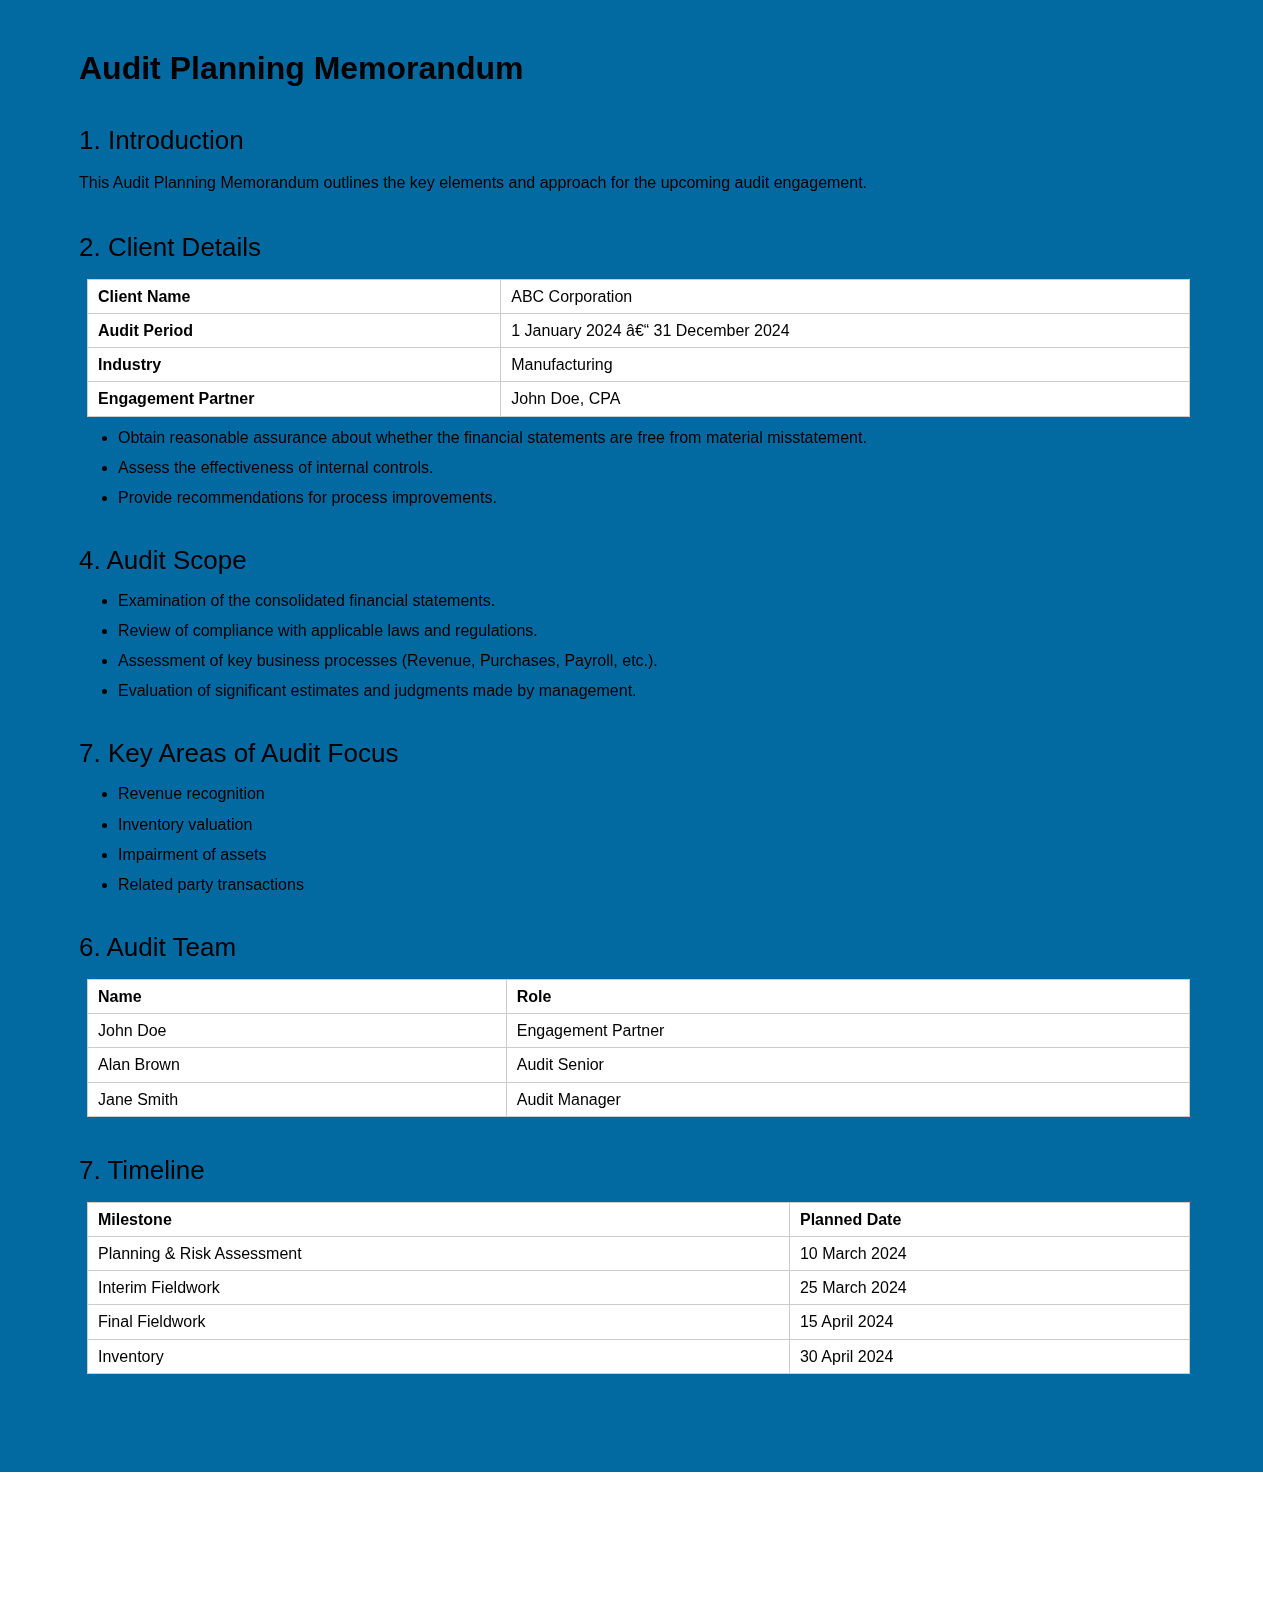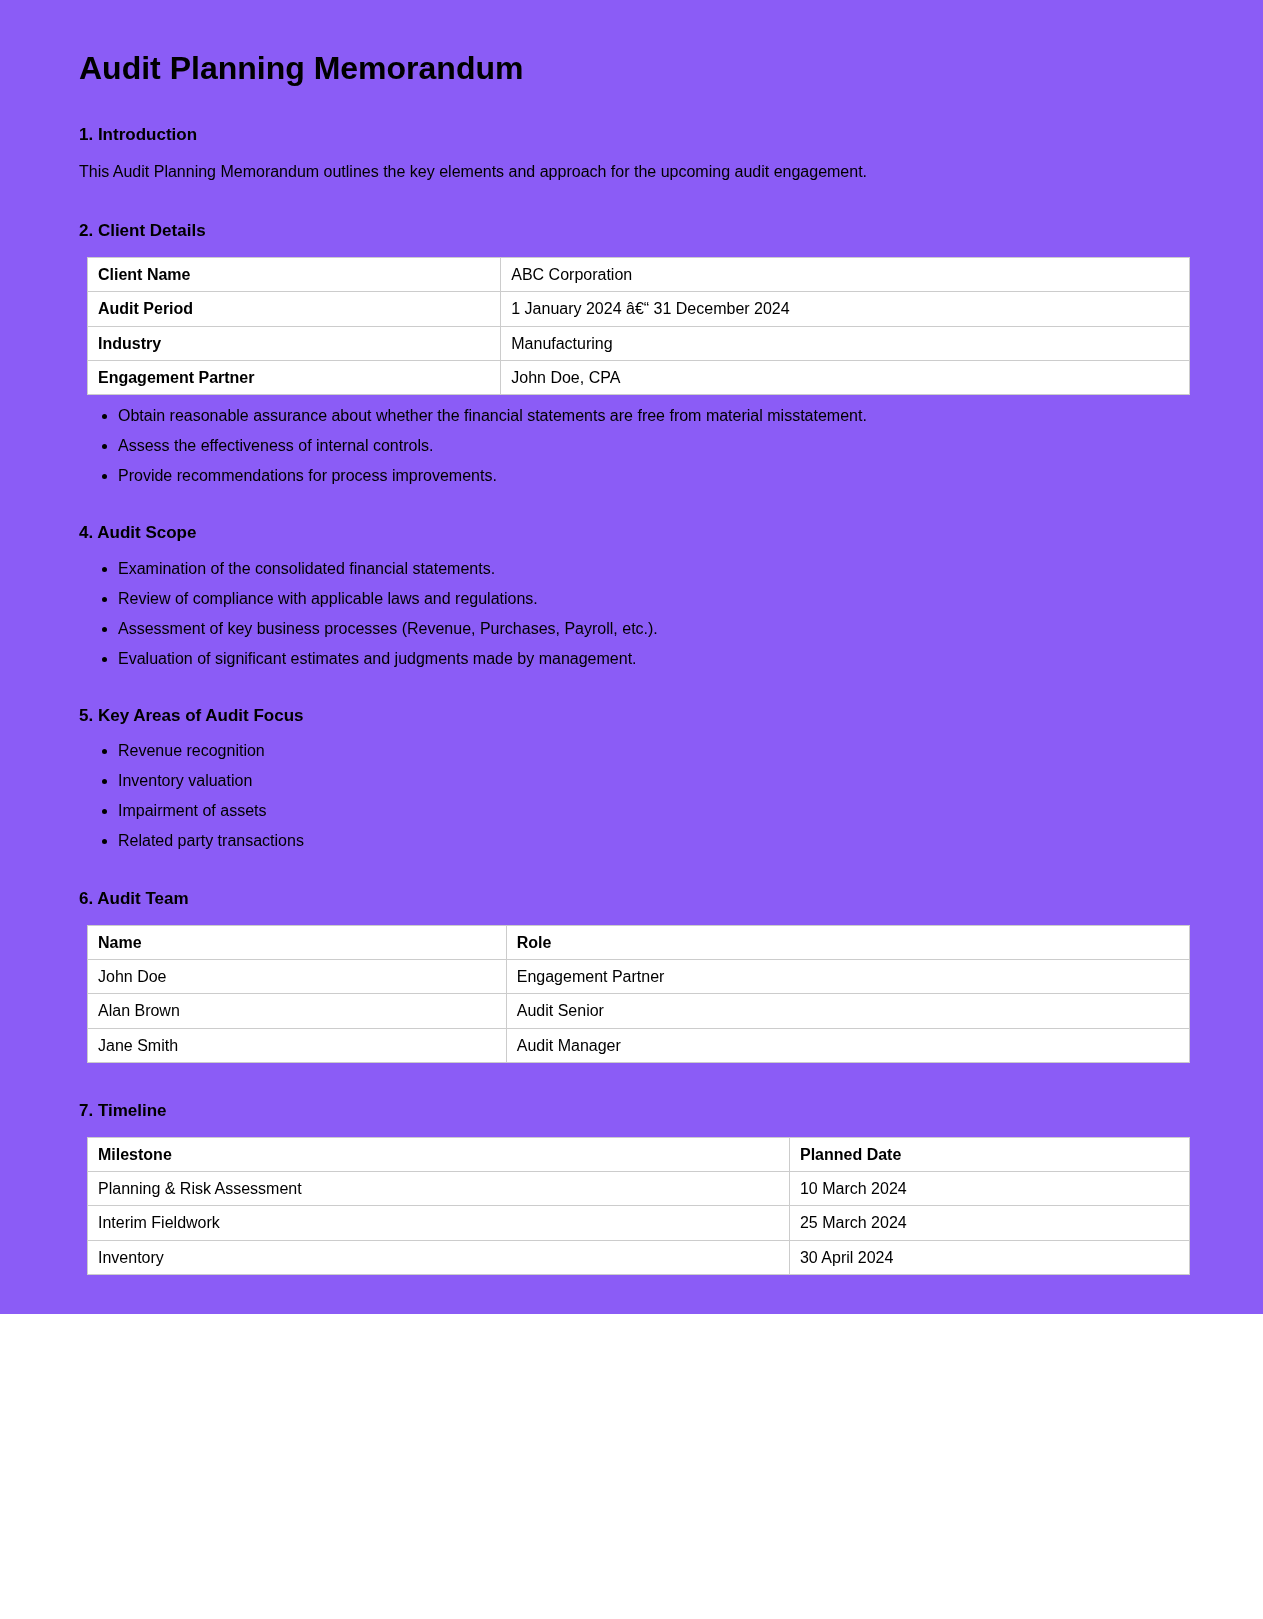--- a/index.html
+++ b/index.html
@@ -2,39 +2,39 @@
 <html><head>
 <meta charset="utf-8">
 <style>
   html, body {
     margin: 0;
     padding: 0;
     background: #ffffff;
   }
   .page {
     width: 1263px;
-    height: 1314px;
+    height: 1472px;
     box-sizing: border-box;
     padding: 50px 81px 0 79px;
     font-family: "Liberation Sans", sans-serif;
     font-size: 16px;
     color: #000000;
-    background: #8b5cf6;
+    background: #0369a1;
     overflow: hidden;
   }
   h1 {
     font-size: 32px;
     line-height: 1.15;
     font-weight: 700;
     margin: 0 0 12px 0;
   }
   h2 {
-    font-size: 17px;
+    font-size: 26px;
     line-height: 1.2;
-    font-weight: 700;
+    font-weight: 400;
     margin: 38px 0 16px 0;
   }
   p {
     margin: 0;
     line-height: 1.35;
   }
   ul {
     margin: 2px 0 0 0;
     padding-left: 27px;
   }
@@ -118,21 +118,21 @@
     <h2>4. Audit Scope</h2>
     <ul>
       <li>Examination of the consolidated financial statements.</li>
       <li>Review of compliance with applicable laws and regulations.</li>
       <li>Assessment of key business processes (Revenue, Purchases, Payroll, etc.).</li>
       <li>Evaluation of significant estimates and judgments made by management.</li>
     </ul>
   </section>
 
   <section>
-    <h2>5. Key Areas of Audit Focus</h2>
+    <h2>7. Key Areas of Audit Focus</h2>
     <ul>
       <li>Revenue recognition</li>
       <li>Inventory valuation</li>
       <li>Impairment of assets</li>
       <li>Related party transactions</li>
     </ul>
   </section>
 
   <section>
     <h2>6. Audit Team</h2>
@@ -180,20 +180,24 @@
       <tbody>
         <tr>
           <td>Planning &amp; Risk Assessment</td>
           <td>10 March 2024</td>
         </tr>
         <tr>
           <td>Interim Fieldwork</td>
           <td>25 March 2024</td>
         </tr>
         <tr>
+          <td>Final Fieldwork</td>
+          <td>15 April 2024</td>
+        </tr>
+        <tr>
           <td>Inventory</td>
           <td>30 April 2024</td>
         </tr>
       </tbody>
     </table>
   </section>
 
 </div>
 
 </body></html>

